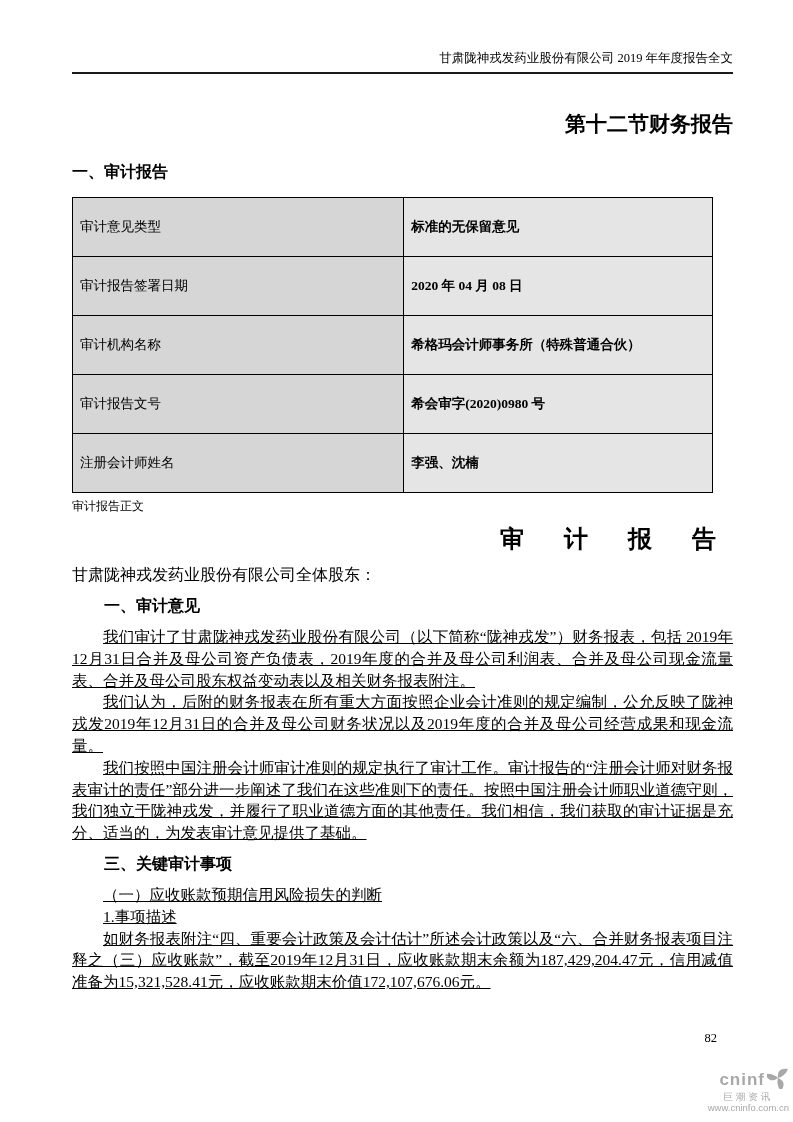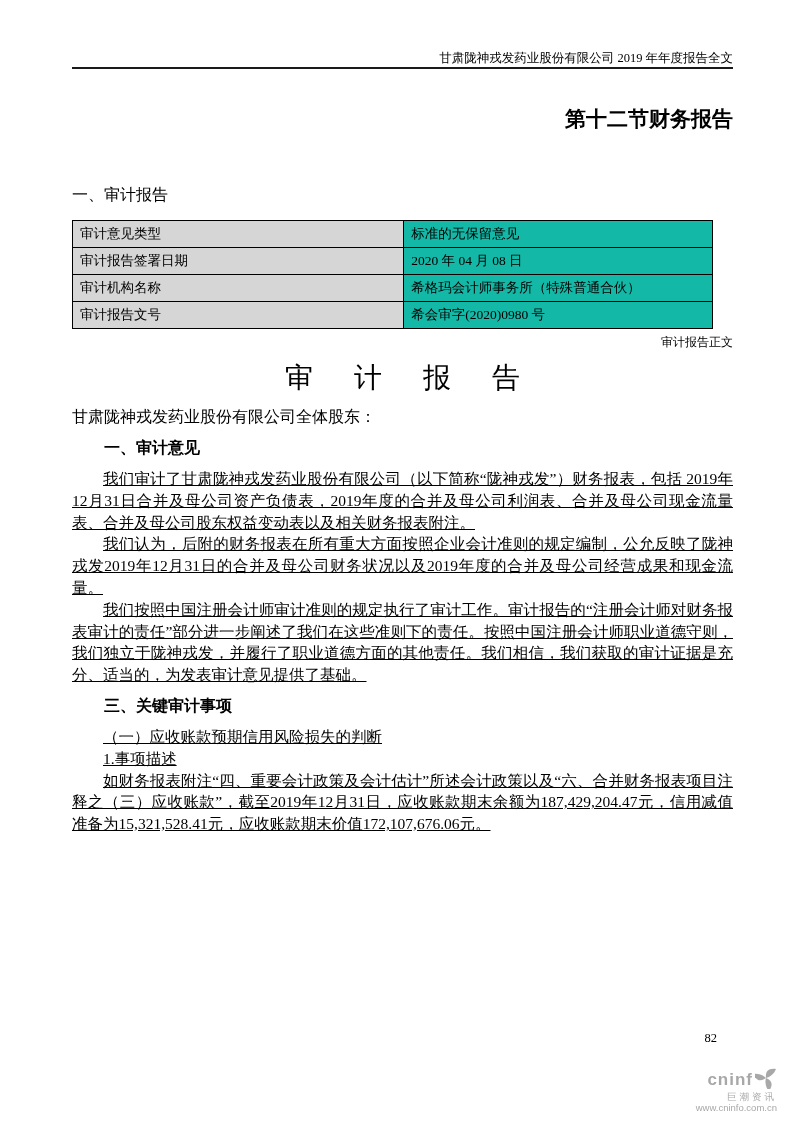--- a/index.html
+++ b/index.html
@@ -10,58 +10,60 @@
     background:#ffffff;
     color:#000;
     font-family:"Liberation Serif", serif;
     box-sizing:border-box;
     padding:50px 60px 0 72px;
     overflow:hidden;
   }
   .doc-header {
     text-align:right;
     font-size:12.5px;
+    padding-bottom:5px;
     border-bottom:2px solid #1a1a1a;
   }
   .chapter-title {
     text-align:right;
     font-size:21px;
     font-weight:bold;
     margin:36px 0 0 0;
   }
   .sec-heading {
     font-size:16px;
-    font-weight:normal;
-    margin:52px 0 14px 0;
+    font-weight:bold;
+    margin:24px 0 14px 0;
   }
   table.audit-table {
     border-collapse:collapse;
     width:641px;
     table-layout:fixed;
   }
   table.audit-table td {
     border:1px solid #000;
     font-size:13.5px;
-    padding:3px 7px;
+    padding:19px 7px;
     height:20px;
     vertical-align:middle;
   }
   td.cell-label { background:#d6d6d6; width:49.4%; }
-  td.cell-value { background:#14b8a6; }
+  td.cell-value { background:#e5e5e5;font-weight:bold; }
   .table-caption {
-    text-align:right;
+    text-align:left;
     font-size:12px;
     margin:5px 0 4px 0;
   }
   .report-title {
-    text-align:center;
-    font-size:28px;
+    text-align:right;
+    font-size:24px;
     letter-spacing:17px;
     text-indent:17px;
     margin:8px 0 10px 0;
+    font-weight:bold;
   }
   .addressee {
     font-size:16px;
     font-weight:normal;
     margin:8px 0 4px 0;
   }
   .body-heading {
     font-size:16px;
     font-weight:bold;
     text-indent:2em;
@@ -75,22 +77,22 @@
     margin:0;
     text-decoration:underline;
   }
   .page-number {
     position:absolute;
     right:76px; bottom:76px;
     font-size:12.5px;
   }
   .site-logo {
     position:absolute;
-    right:16px; bottom:8px;
-    text-align:right;
+    right:4px; bottom:8px;
+    text-align:center;
     color:#a8a8a8;
     font-family:"Liberation Sans", sans-serif;
     line-height:1.15;
   }
   .logo-top { display:flex; align-items:center; justify-content:flex-end; gap:2px; }
   .logo-brand { font-size:17px; font-weight:bold; letter-spacing:1px; }
   .logo-cn { font-size:9.5px; letter-spacing:3px; margin-top:-1px; }
   .logo-url { font-size:9.5px; }
 </style>
 </head>
@@ -116,20 +118,24 @@
         <td class="cell-label">审计报告签署日期</td>
         <td class="cell-value">2020 年 04 月 08 日</td>
       </tr>
       <tr>
         <td class="cell-label">审计机构名称</td>
         <td class="cell-value">希格玛会计师事务所（特殊普通合伙）</td>
       </tr>
       <tr>
         <td class="cell-label">审计报告文号</td>
         <td class="cell-value">希会审字(2020)0980 号</td>
+      </tr>
+      <tr>
+        <td class="cell-label">注册会计师姓名</td>
+        <td class="cell-value">李强、沈楠</td>
       </tr>
     </tbody>
   </table>
 
   <div class="table-caption">审计报告正文</div>
 
   <div class="report-title">审 计 报 告</div>
 
   <div class="addressee">甘肃陇神戎发药业股份有限公司全体股东：</div>
 

